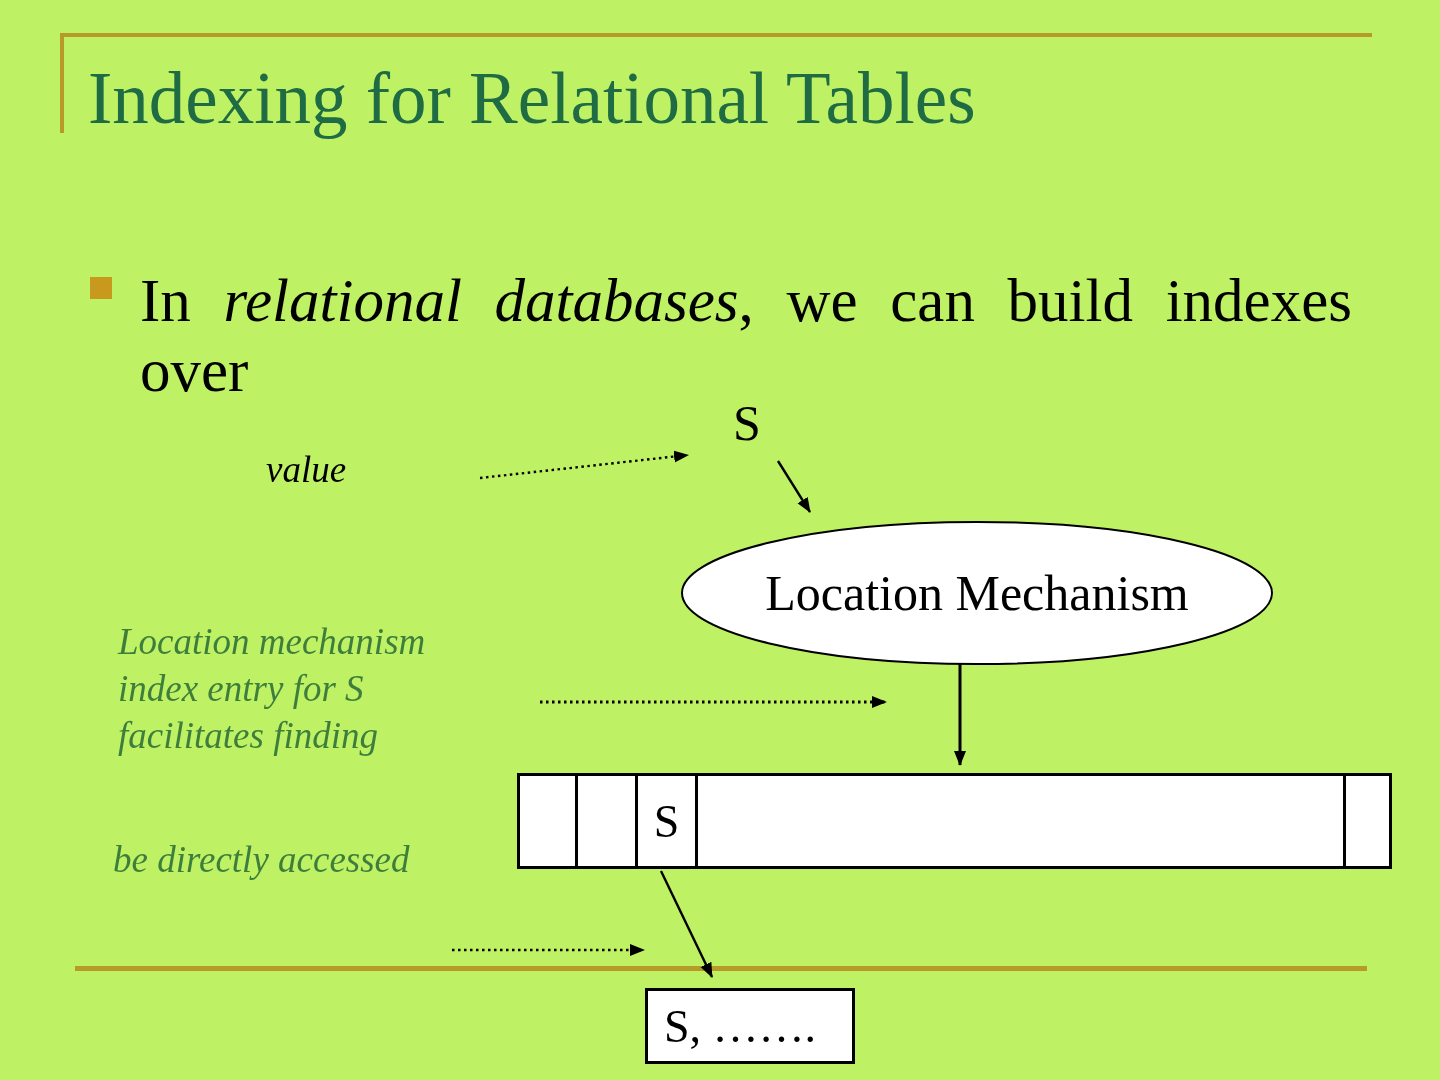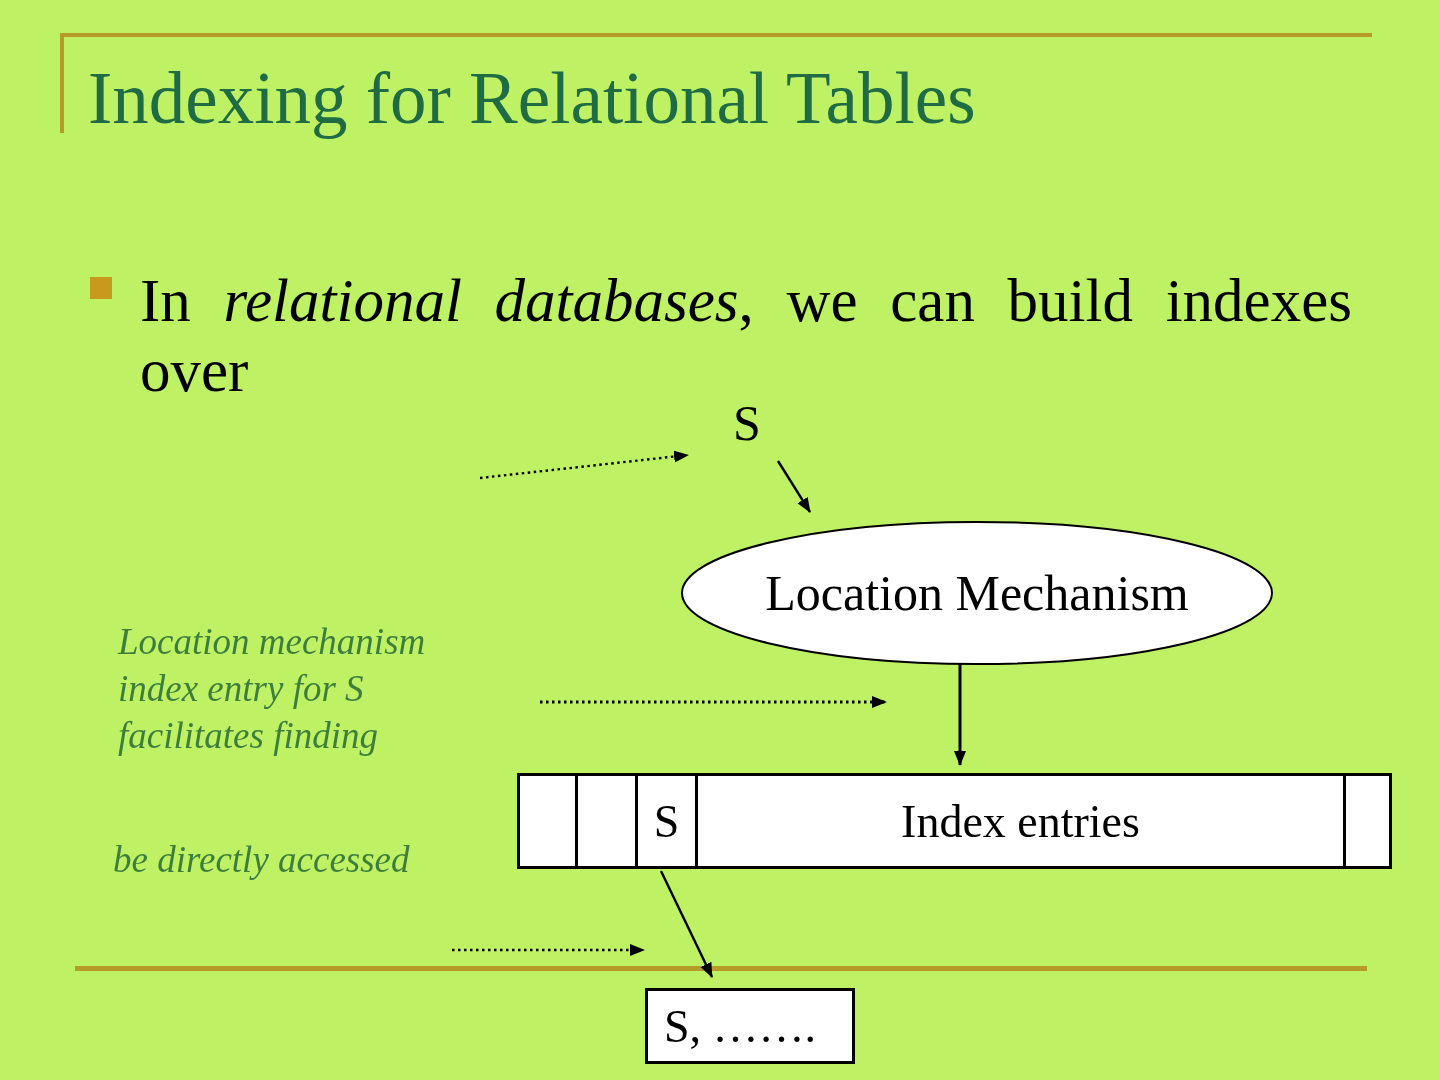--- a/index.html
+++ b/index.html
@@ -101,39 +101,39 @@
     <ellipse cx="977" cy="593" rx="295" ry="71" fill="#ffffff" stroke="#000" stroke-width="2"></ellipse>
     <path d="M480,478 L688,455" stroke="#000" stroke-width="2.4" stroke-dasharray="2.5 3.5" marker-end="url(#ah)" fill="none"></path>
     <path d="M778,461 L810,512" stroke="#000" stroke-width="2.4" marker-end="url(#ah)" fill="none"></path>
     <path d="M960,664 L960,765" stroke="#000" stroke-width="3" marker-end="url(#ah)" fill="none"></path>
     <path d="M540,702 L886,702" stroke="#000" stroke-width="2.8" stroke-dasharray="2.5 3.5" marker-end="url(#ah)" fill="none"></path>
     <path d="M452,950 L644,950" stroke="#000" stroke-width="2.4" stroke-dasharray="2.5 3.5" marker-end="url(#ah)" fill="none"></path>
     <path d="M661,871 L712,977" stroke="#000" stroke-width="2.4" marker-end="url(#ah)" fill="none"></path>
   </svg>
 
   <div class="abs" id="search-key-label">
+    <div>value</div>
   </div>
 
   <div class="abs" id="top-s-label">S</div>
 
   <div class="abs" id="ellipse-label">Location Mechanism</div>
 
   <div class="abs green-note" id="green-note-location">
     <div>Location mechanism</div>
     <div>index entry for S</div>
     <div>facilitates finding</div>
   </div>
 
   <div class="abs" id="index-bar">
     <div class="bar-divider" id="bar-divider-1"></div>
     <div class="bar-divider" id="bar-divider-2"></div>
     <div class="bar-divider" id="bar-divider-3"></div>
     <div class="bar-divider" id="bar-divider-4"></div>
     <div id="bar-s-label">S</div>
-    <div id="index-entries-label">Index entries</div>
   </div>
 
   <div class="abs green-note" id="green-note-access">
     <div>be directly accessed</div>
   </div>
 
   <div class="abs" id="row-box">
     <span id="row-box-label">S, …….</span>
   </div>
 

